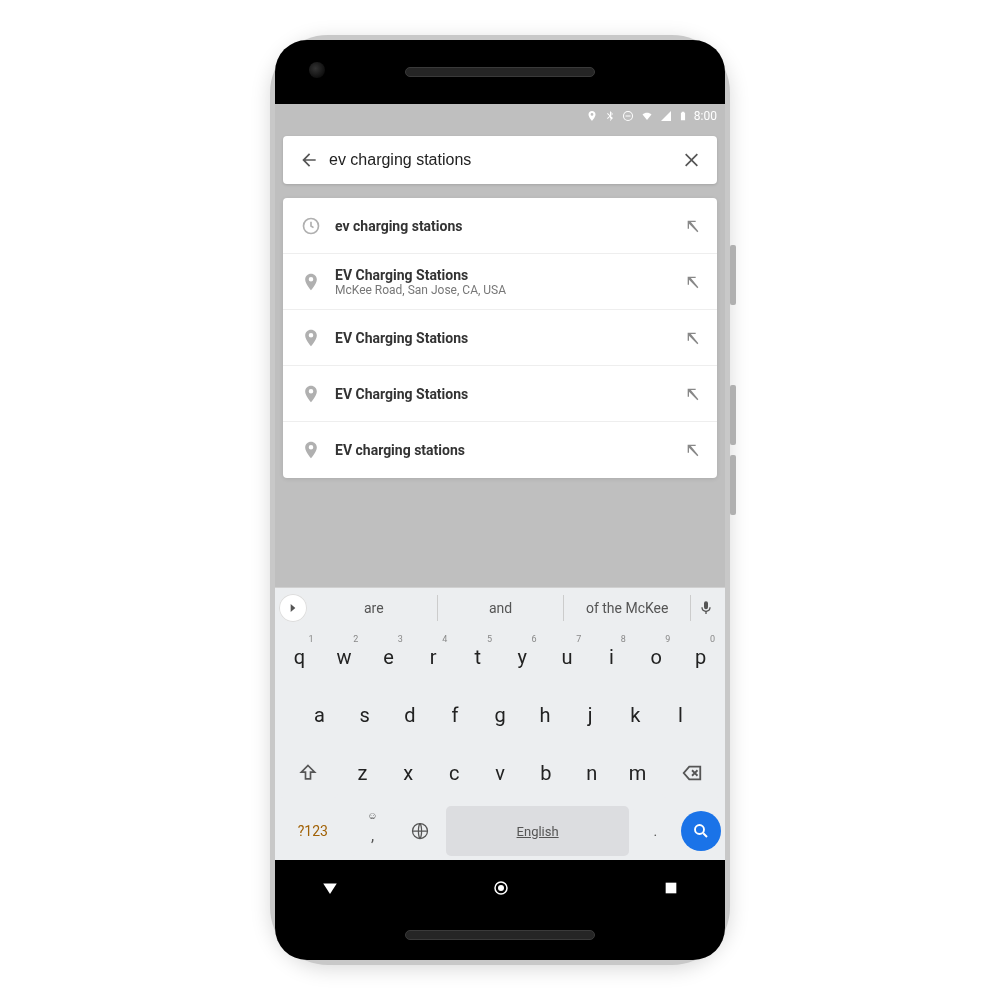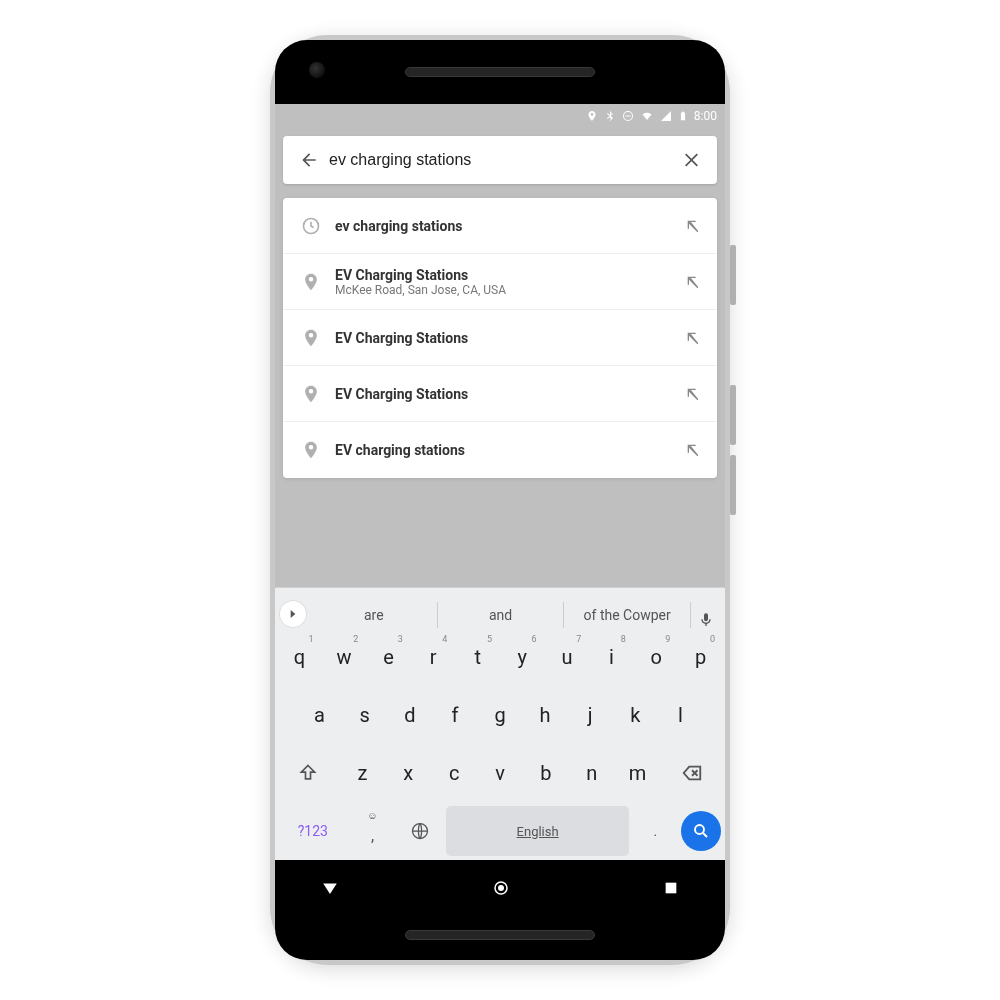--- a/index.html
+++ b/index.html
@@ -164,21 +164,21 @@
 
   
   .kbd-area {
     margin-top: auto;
     background: #eceef0;
     border-top: 1px solid #d0d0d0;
   }
   .predict-row {
     height: 40px;
     display:flex;
-    align-items:flex-end;
+    align-items:center;
     padding: 0 4px;
     gap: 0;
   }
   .predict-row .chev {
     width: 28px; height: 28px;
     border-radius: 50%;
     background:#fff;
     display:flex;align-items:center;justify-content:center;
     color:#555;
     margin-right:4px;
@@ -231,21 +231,21 @@
     text-decoration:underline;
   }
   .key.search {
     background:#1a73e8;
     color:#fff;
     border-radius:50%;
     flex:0 0 40px;
     height:40px;
     align-self:center;
   }
-  .key.sym { flex:1.4; font-size:14px; color:#8b5cf6;}
+  .key.sym { flex:1.4; font-size:14px; color:#a16207;}
   .emoji-key { position:relative; }
   .emoji-key .sup { position:absolute; top:4px; left:50%; transform:translateX(-50%); font-size:10px; }
   .emoji-key .main { margin-top:8px; font-size:16px; }
 </style>
 </head>
 <body>
 
 <div class="phone-outer">
   <div class="side-btn pwr"></div>
   <div class="side-btn vu"></div>
@@ -382,21 +382,21 @@
 
       <div class="kbd-area">
         <div class="predict-row">
           <div class="chev">
             <svg width="14" height="14" viewBox="0 0 24 24" fill="#555">
                 <path d="M8 5l8 7-8 7z"></path>
               </svg>
           </div>
           <div class="predict">are</div>
           <div class="predict">and</div>
-          <div class="predict">of the Cowper</div>
+          <div class="predict">of the McKee</div>
           <div class="mic">
             <svg width="16" height="16" viewBox="0 0 24 24" fill="#555">
                 <path d="M12 14a3 3 0 0 0 3-3V5a3 3 0 0 0-6 0v6a3 3 0 0 0 3 3zm5-3a5 5 0 0 1-10 0H5a7 7 0 0 0 6 6.9V21h2v-3.1A7 7 0 0 0 19 11z"></path>
               </svg>
           </div>
         </div>
 
         <div class="krow">
           <div class="key">
               <span>q</span>

